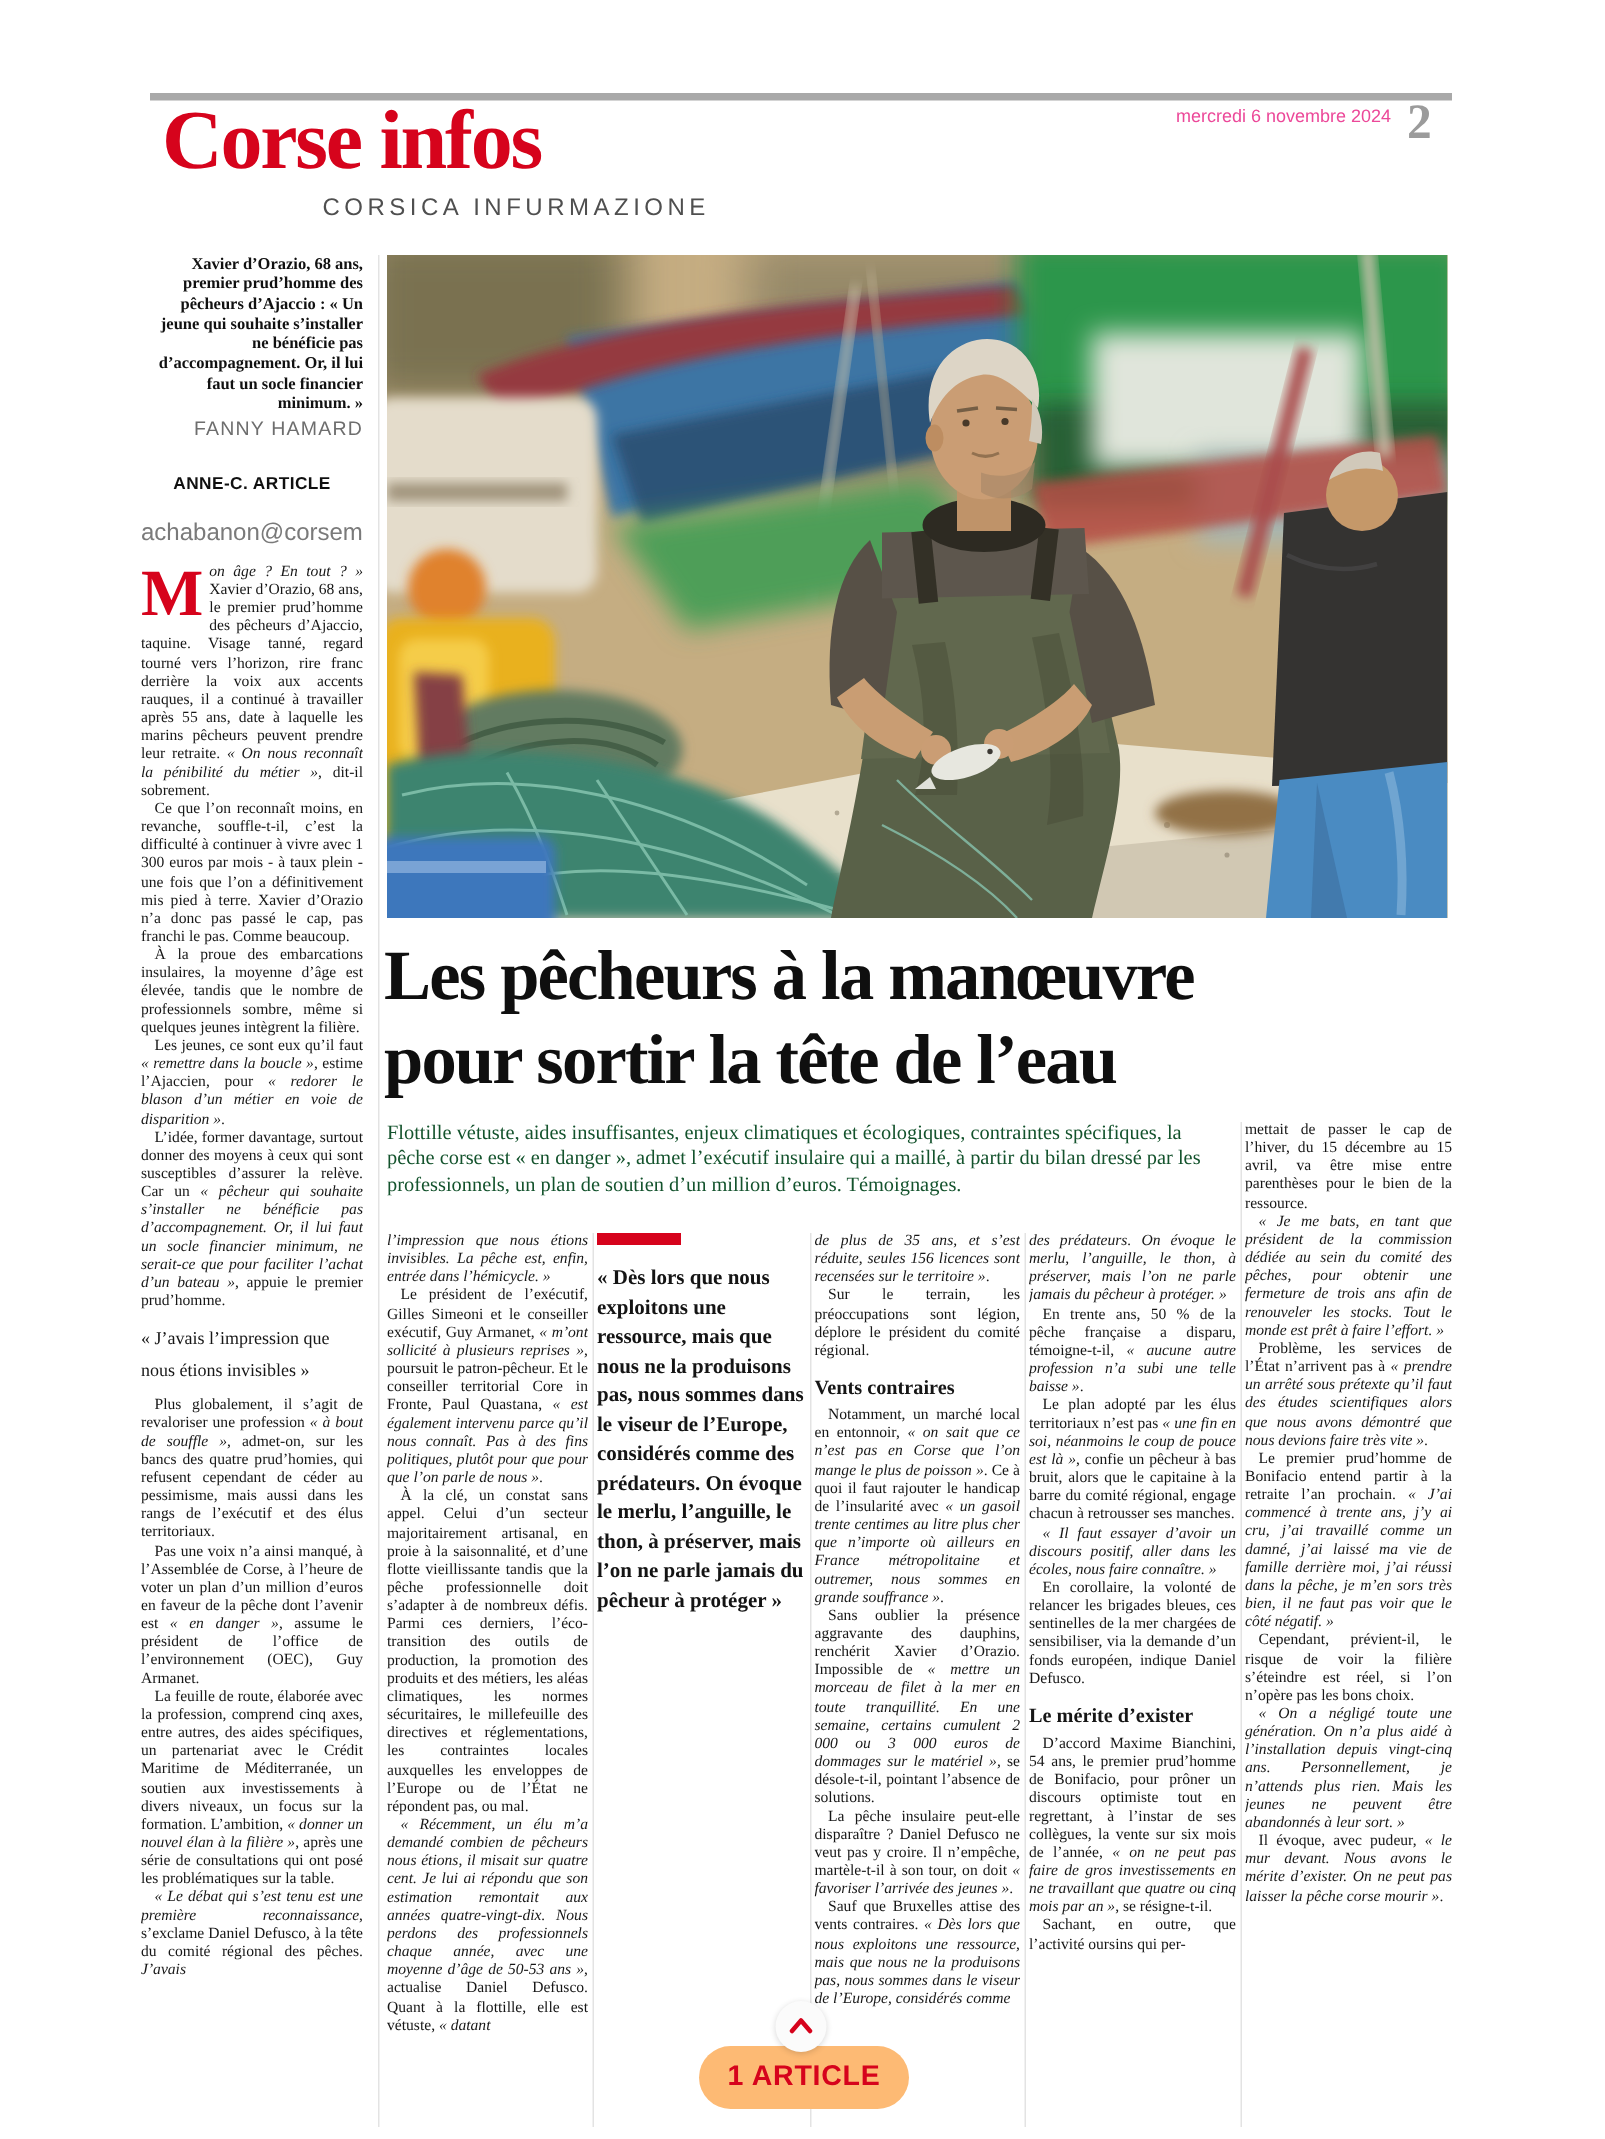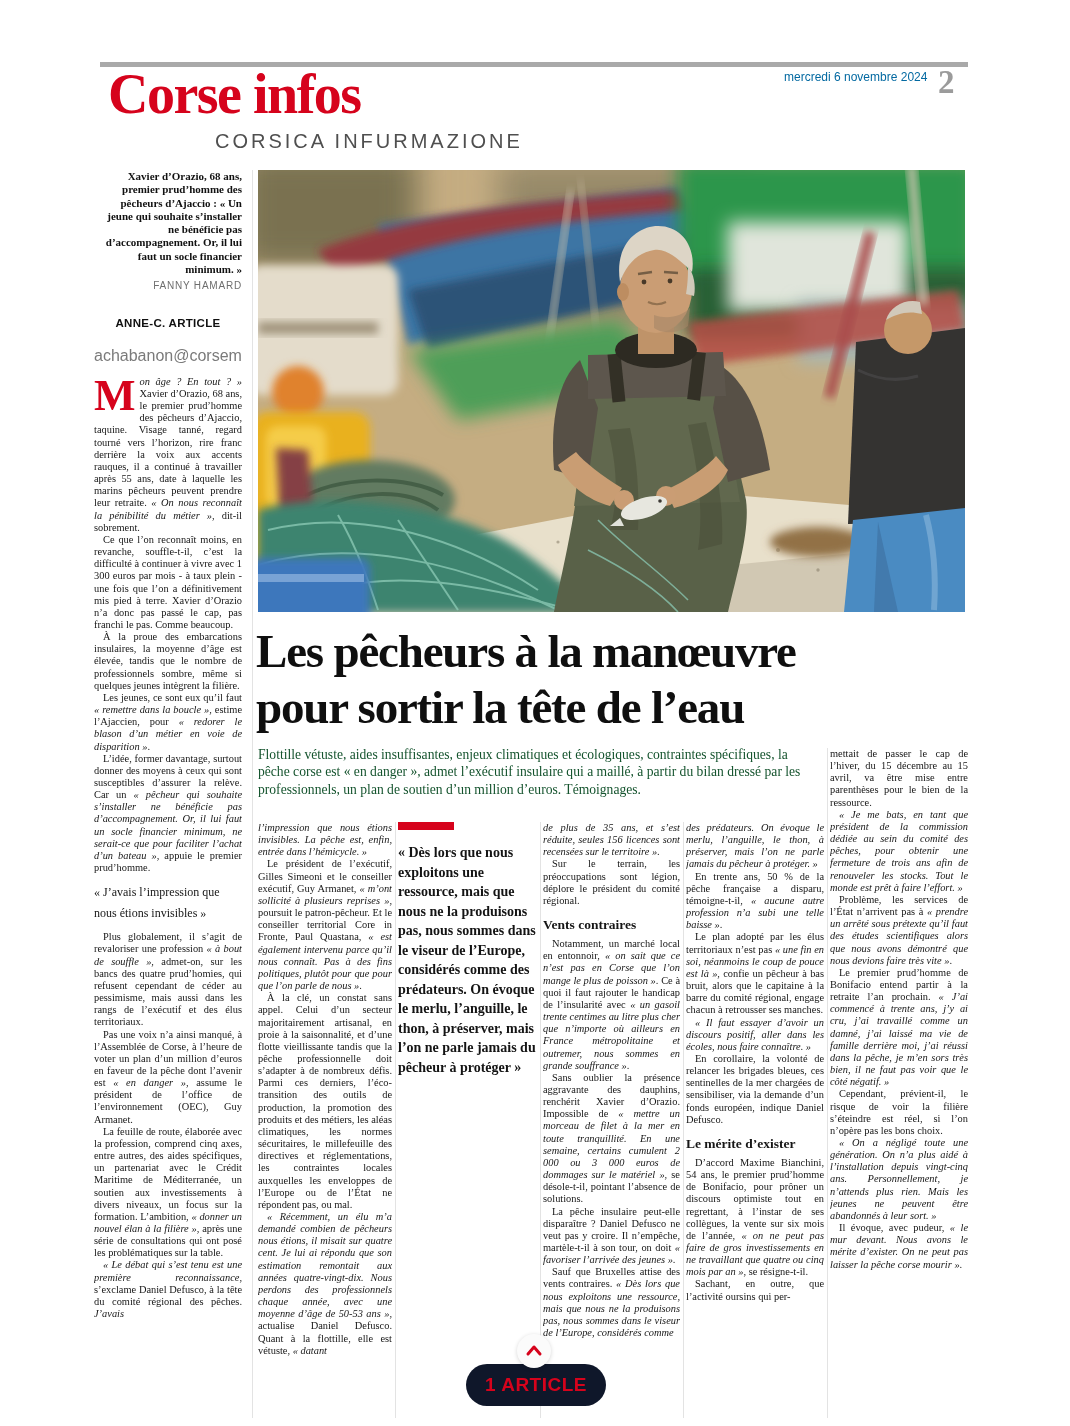--- a/index.html
+++ b/index.html
@@ -8,22 +8,22 @@
     --gray:#9b9b9b;
     --rule:#e3e3e3;
   }
   *{margin:0;padding:0;box-sizing:border-box;}
   body{background:#ffffff;font-family:"Liberation Serif",serif;}
   .page{position:relative;width:1070px;height:1426px;background:#ffffff;overflow:hidden;color:var(--ink);}
 
   
   .topbar{position:absolute;left:100px;top:62px;width:868px;height:5px;background:#a9a9a9;}
   .masthead{position:absolute;left:108px;top:66px;font-family:"Liberation Serif",serif;font-weight:bold;font-size:56px;line-height:1;letter-spacing:-1.5px;color:var(--red);}
-  .masthead-sub{position:absolute;left:215px;top:130px;font-family:"Liberation Sans",sans-serif;font-size:20px;letter-spacing:3px;color:#4f4f4f;}
-  .edition-date{position:absolute;left:784px;top:70px;font-family:"Liberation Sans",sans-serif;font-size:12px;color:#0369a1;}
+  .masthead-sub{position:absolute;left:215px;top:130px;font-family:"Liberation Sans",sans-serif;font-size:16px;letter-spacing:3px;color:#4f4f4f;}
+  .edition-date{position:absolute;left:784px;top:70px;font-family:"Liberation Sans",sans-serif;font-size:12px;color:#ec4899;}
   .page-number{position:absolute;left:938px;top:64px;font-family:"Liberation Serif",serif;font-weight:bold;font-size:33px;color:var(--gray);}
 
   
   .photo{position:absolute;left:258px;top:170px;width:707px;height:442px;overflow:hidden;background:#c2ab83;}
 
   
   .headline{position:absolute;left:256px;top:623px;width:714px;font-family:"Liberation Serif",serif;font-weight:bold;font-size:47px;line-height:56px;letter-spacing:-1.2px;color:#0f0f0f;}
   .lede{position:absolute;left:258px;top:746px;width:562px;font-size:13.6px;line-height:17.3px;color:#14532d;}
 
   
@@ -39,40 +39,40 @@
   .col > .body-p:first-child, .flow > .body-p:first-child{text-indent:0;}
   .body-p i{font-style:italic;}
   .drop{text-indent:0;}
   .dropcap{float:left;font-weight:bold;font-size:44px;line-height:35px;padding:2px 4px 0 0;color:var(--red);}
 
   .col-subhead{font-weight:bold;font-size:13.5px;line-height:16px;margin:10px 0 5px;text-align:left;}
   .rail-subhead{font-weight:normal;font-size:12px;line-height:20.5px;margin:8px 0 8px;text-align:left;}
 
   
   .caption{font-weight:bold;font-size:11px;line-height:13.3px;text-align:right;color:#111;}
-  .credit{margin-top:4px;text-align:right;font-family:"Liberation Sans",sans-serif;font-size:10px;letter-spacing:.8px;color:#6e6e6e;}
+  .credit{margin-top:4px;text-align:right;font-family:"Liberation Sans",sans-serif;font-size:13px;letter-spacing:.8px;color:#6e6e6e;}
   .byline{margin-top:24px;text-align:center;font-family:"Liberation Sans",sans-serif;font-weight:bold;font-size:11.5px;letter-spacing:.3px;color:#101010;}
   .email{margin-top:21px;text-align:center;font-family:"Liberation Sans",sans-serif;font-size:16px;color:#7a7a7a;}
   .flow{margin-top:14px;}
 
   
   .quote-bar{width:56px;height:8px;background:var(--red);margin:2px 0 13px;}
   .pull-quote{font-weight:bold;font-size:14px;line-height:19.5px;color:#141414;}
 
   
   .vrule{position:absolute;width:1px;background:var(--rule);}
   .vr1{left:252px;top:170px;height:1248px;}
   .vr2{left:395px;top:822px;height:596px;}
   .vr3{left:540px;top:822px;height:596px;}
   .vr4{left:683px;top:822px;height:596px;}
   .vr5{left:827px;top:748px;height:670px;}
 
   
   .scroll-top{position:absolute;left:517px;top:1334px;width:34px;height:34px;border:none;border-radius:50%;background:#fbfbfb;box-shadow:0 1px 4px rgba(0,0,0,.16);cursor:pointer;display:flex;align-items:center;justify-content:center;z-index:6;}
-  .article-pill{position:absolute;left:466px;top:1364px;width:140px;height:42px;border:none;border-radius:21px;background:#0f172a;color:var(--red);font-family:"Liberation Sans",sans-serif;font-weight:bold;font-size:19px;letter-spacing:.5px;cursor:pointer;z-index:5;}
+  .article-pill{position:absolute;left:466px;top:1364px;width:140px;height:42px;border:none;border-radius:21px;background:#fdba74;color:var(--red);font-family:"Liberation Sans",sans-serif;font-weight:bold;font-size:19px;letter-spacing:.5px;cursor:pointer;z-index:5;}
 </style>
 </head>
 <body>
 
 <div class="page">
 
   <div class="topbar"></div>
   <h1 class="masthead">Corse infos</h1>
   <div class="masthead-sub">CORSICA INFURMAZIONE</div>
   <div class="edition-date">mercredi 6 novembre 2024</div>

